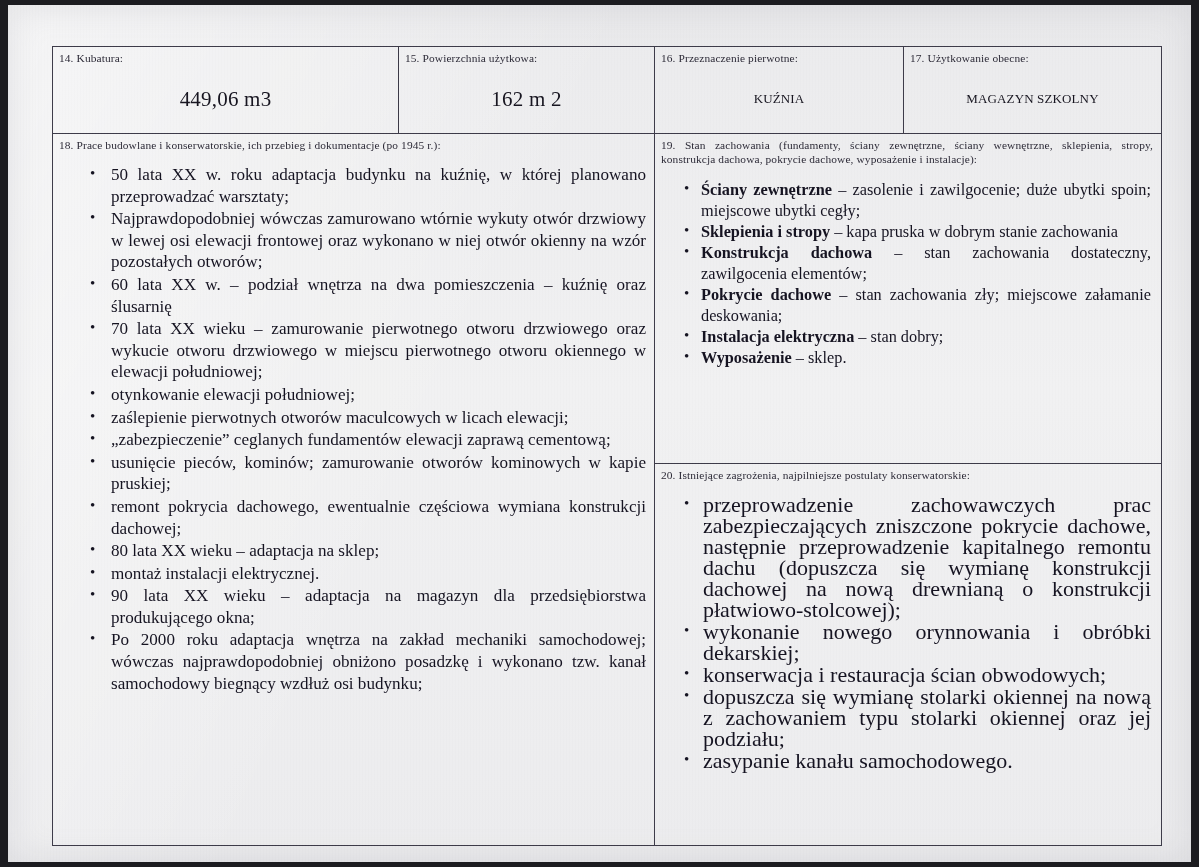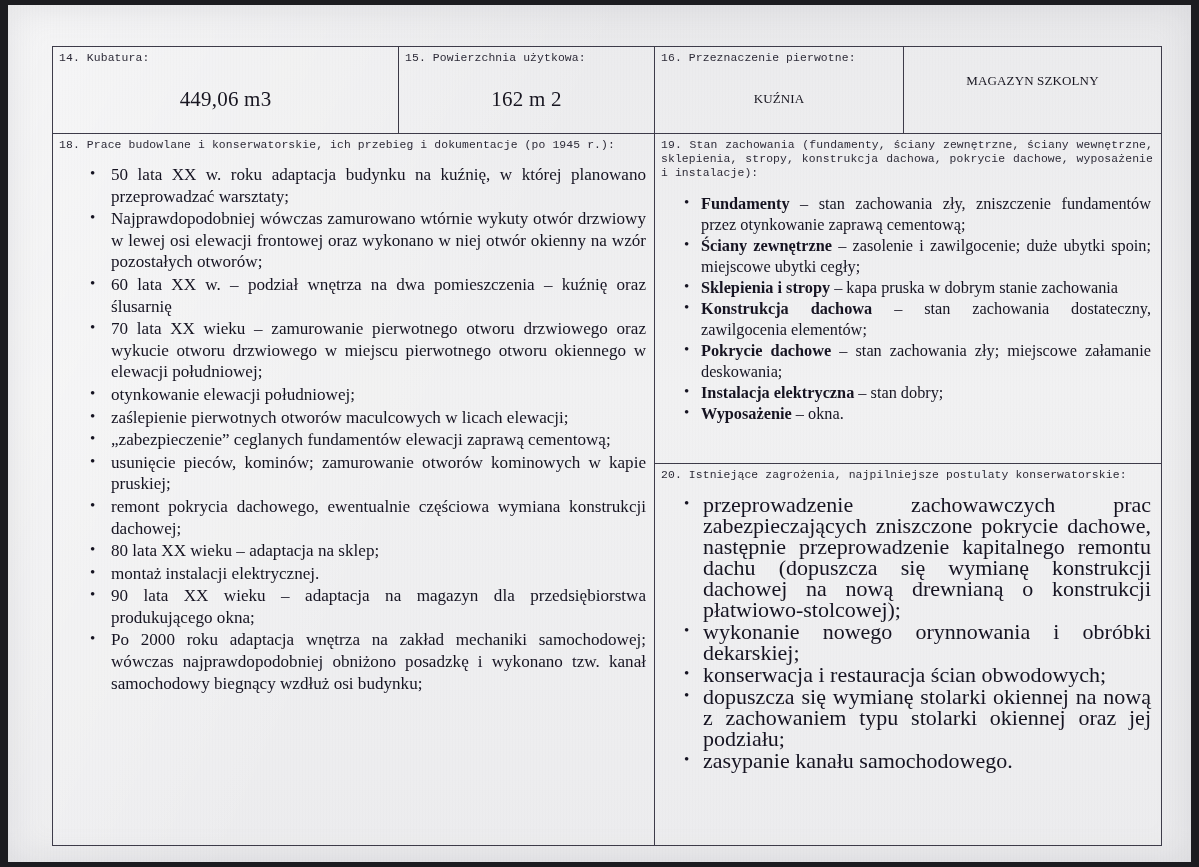--- a/index.html
+++ b/index.html
@@ -51,21 +51,21 @@
   .cell {
     position: absolute;
     box-sizing: border-box;
     overflow: hidden;
   }
   .bd-r { border-right: 1.3px solid #3c3a48; }
   .bd-b { border-bottom: 1.3px solid #3c3a48; }
 
   
   .cap {
-    font-family: Liberation Mono, monospace;
+    font-family: Liberation Serif, serif;
     font-size: 11.4px;
     line-height: 14px;
     color: #2b2936;
     letter-spacing: 0.01em;
     padding: 4px 6px 0 6px;
     text-align: justify;
   }
   .cap.two-line { padding-right: 8px; }
 
   
@@ -145,20 +145,21 @@
       <div class="cap">15. Powierzchnia użytkowa:</div>
       <div class="bigval val-wrap-14">162 m 2</div>
     </div>
 
     <div class="cell bd-r bd-b" style="left:602px; top:0; width:249px; height:87px;">
       <div class="cap">16. Przeznaczenie pierwotne:</div>
       <div class="bigval val-wrap-16">KUŹNIA</div>
     </div>
 
     <div class="cell bd-b" style="left:851px; top:0; width:257px; height:87px;">
+      <div class="cap">17. Użytkowanie obecne:</div>
       <div class="bigval val-wrap-16">MAGAZYN SZKOLNY</div>
     </div>
 
     <div class="cell bd-r" style="left:0; top:87px; width:602px; height:711px;">
       <div class="cap">18. Prace budowlane i konserwatorskie, ich przebieg i dokumentacje (po 1945 r.):</div>
       <div class="body18">
         <ul class="blist">
             <li><span>50 lata XX w. roku adaptacja budynku na kuźnię, w której planowano przeprowadzać warsztaty;</span></li>
             <li><span>Najprawdopodobniej wówczas zamurowano wtórnie wykuty otwór drzwiowy w lewej osi elewacji frontowej oraz wykonano w niej otwór okienny na wzór pozostałych otworów;</span></li>
             <li><span>60 lata XX w. – podział wnętrza na dwa pomieszczenia – kuźnię oraz ślusarnię</span></li>
@@ -173,27 +174,26 @@
             <li><span>90 lata XX wieku – adaptacja na magazyn dla przedsiębiorstwa produkującego okna;</span></li>
             <li><span>Po 2000 roku adaptacja wnętrza na zakład mechaniki samochodowej; wówczas najprawdopodobniej obniżono posadzkę i wykonano tzw. kanał samochodowy biegnący wzdłuż osi budynku;</span></li>
           </ul>
       </div>
     </div>
 
     <div class="cell bd-b" style="left:602px; top:87px; width:506px; height:330px;">
       <div class="cap two-line">19. Stan zachowania (fundamenty, ściany zewnętrzne, ściany wewnętrzne, sklepienia, stropy, konstrukcja dachowa, pokrycie dachowe, wyposażenie i instalacje):</div>
       <div class="body19">
         <ul class="blist">
-            <li><b class="lead">Fundamenty</b><span> – stan zachowania zły, zniszczenie fundamentów przez otynkowanie zaprawą cementową;</span></li>
             <li><b class="lead">Ściany zewnętrzne</b><span> – zasolenie i zawilgocenie; duże ubytki spoin; miejscowe ubytki cegły;</span></li>
             <li><b class="lead">Sklepienia i stropy</b><span> – kapa pruska w dobrym stanie zachowania</span></li>
             <li><b class="lead">Konstrukcja dachowa</b><span> – stan zachowania dostateczny, zawilgocenia elementów;</span></li>
             <li><b class="lead">Pokrycie dachowe</b><span> – stan zachowania zły; miejscowe załamanie deskowania;</span></li>
             <li><b class="lead">Instalacja elektryczna</b><span> – stan dobry;</span></li>
-            <li><b class="lead">Wyposażenie</b><span> – okna.</span></li>
+            <li><b class="lead">Wyposażenie</b><span> – sklep.</span></li>
           </ul>
       </div>
     </div>
 
     <div class="cell" style="left:602px; top:417px; width:506px; height:381px;">
       <div class="cap">20. Istniejące zagrożenia, najpilniejsze postulaty konserwatorskie:</div>
       <div class="body20">
         <ul class="blist">
             <li><span>przeprowadzenie zachowawczych prac zabezpieczających zniszczone pokrycie dachowe, następnie przeprowadzenie kapitalnego remontu dachu (dopuszcza się wymianę konstrukcji dachowej na nową drewnianą o konstrukcji płatwiowo-stolcowej);</span></li>
             <li><span>wykonanie nowego orynnowania i obróbki dekarskiej;</span></li>

